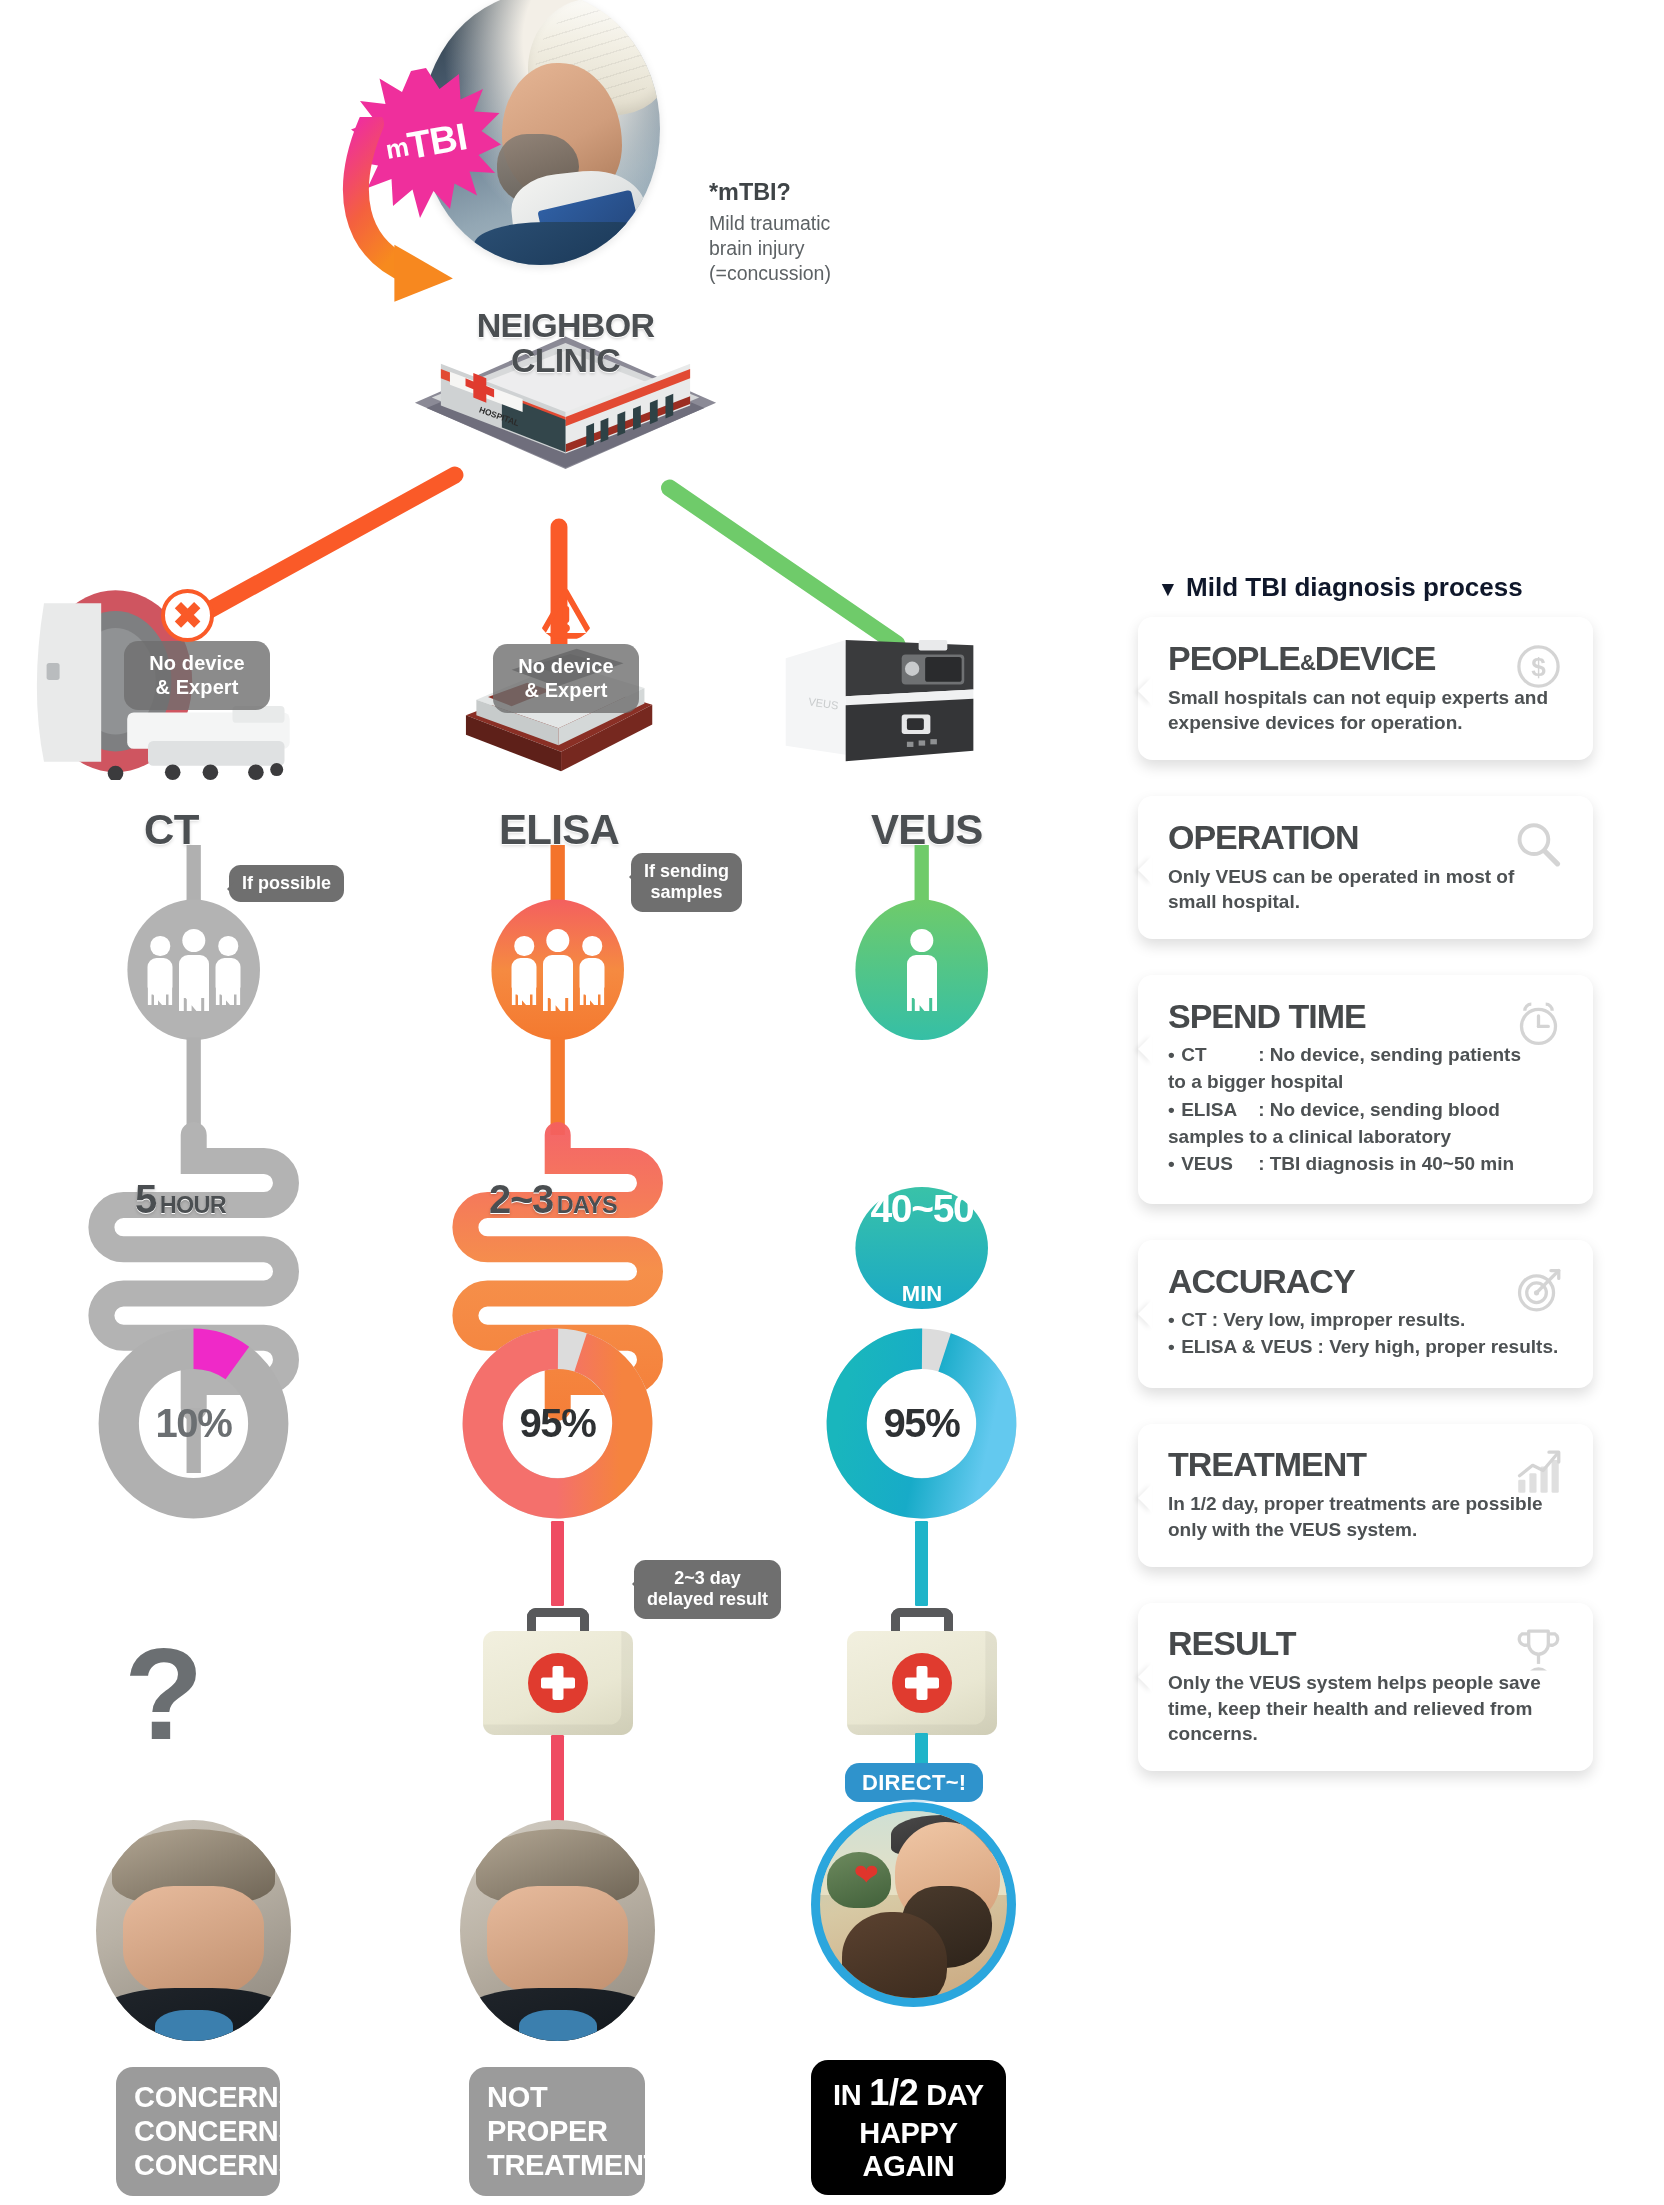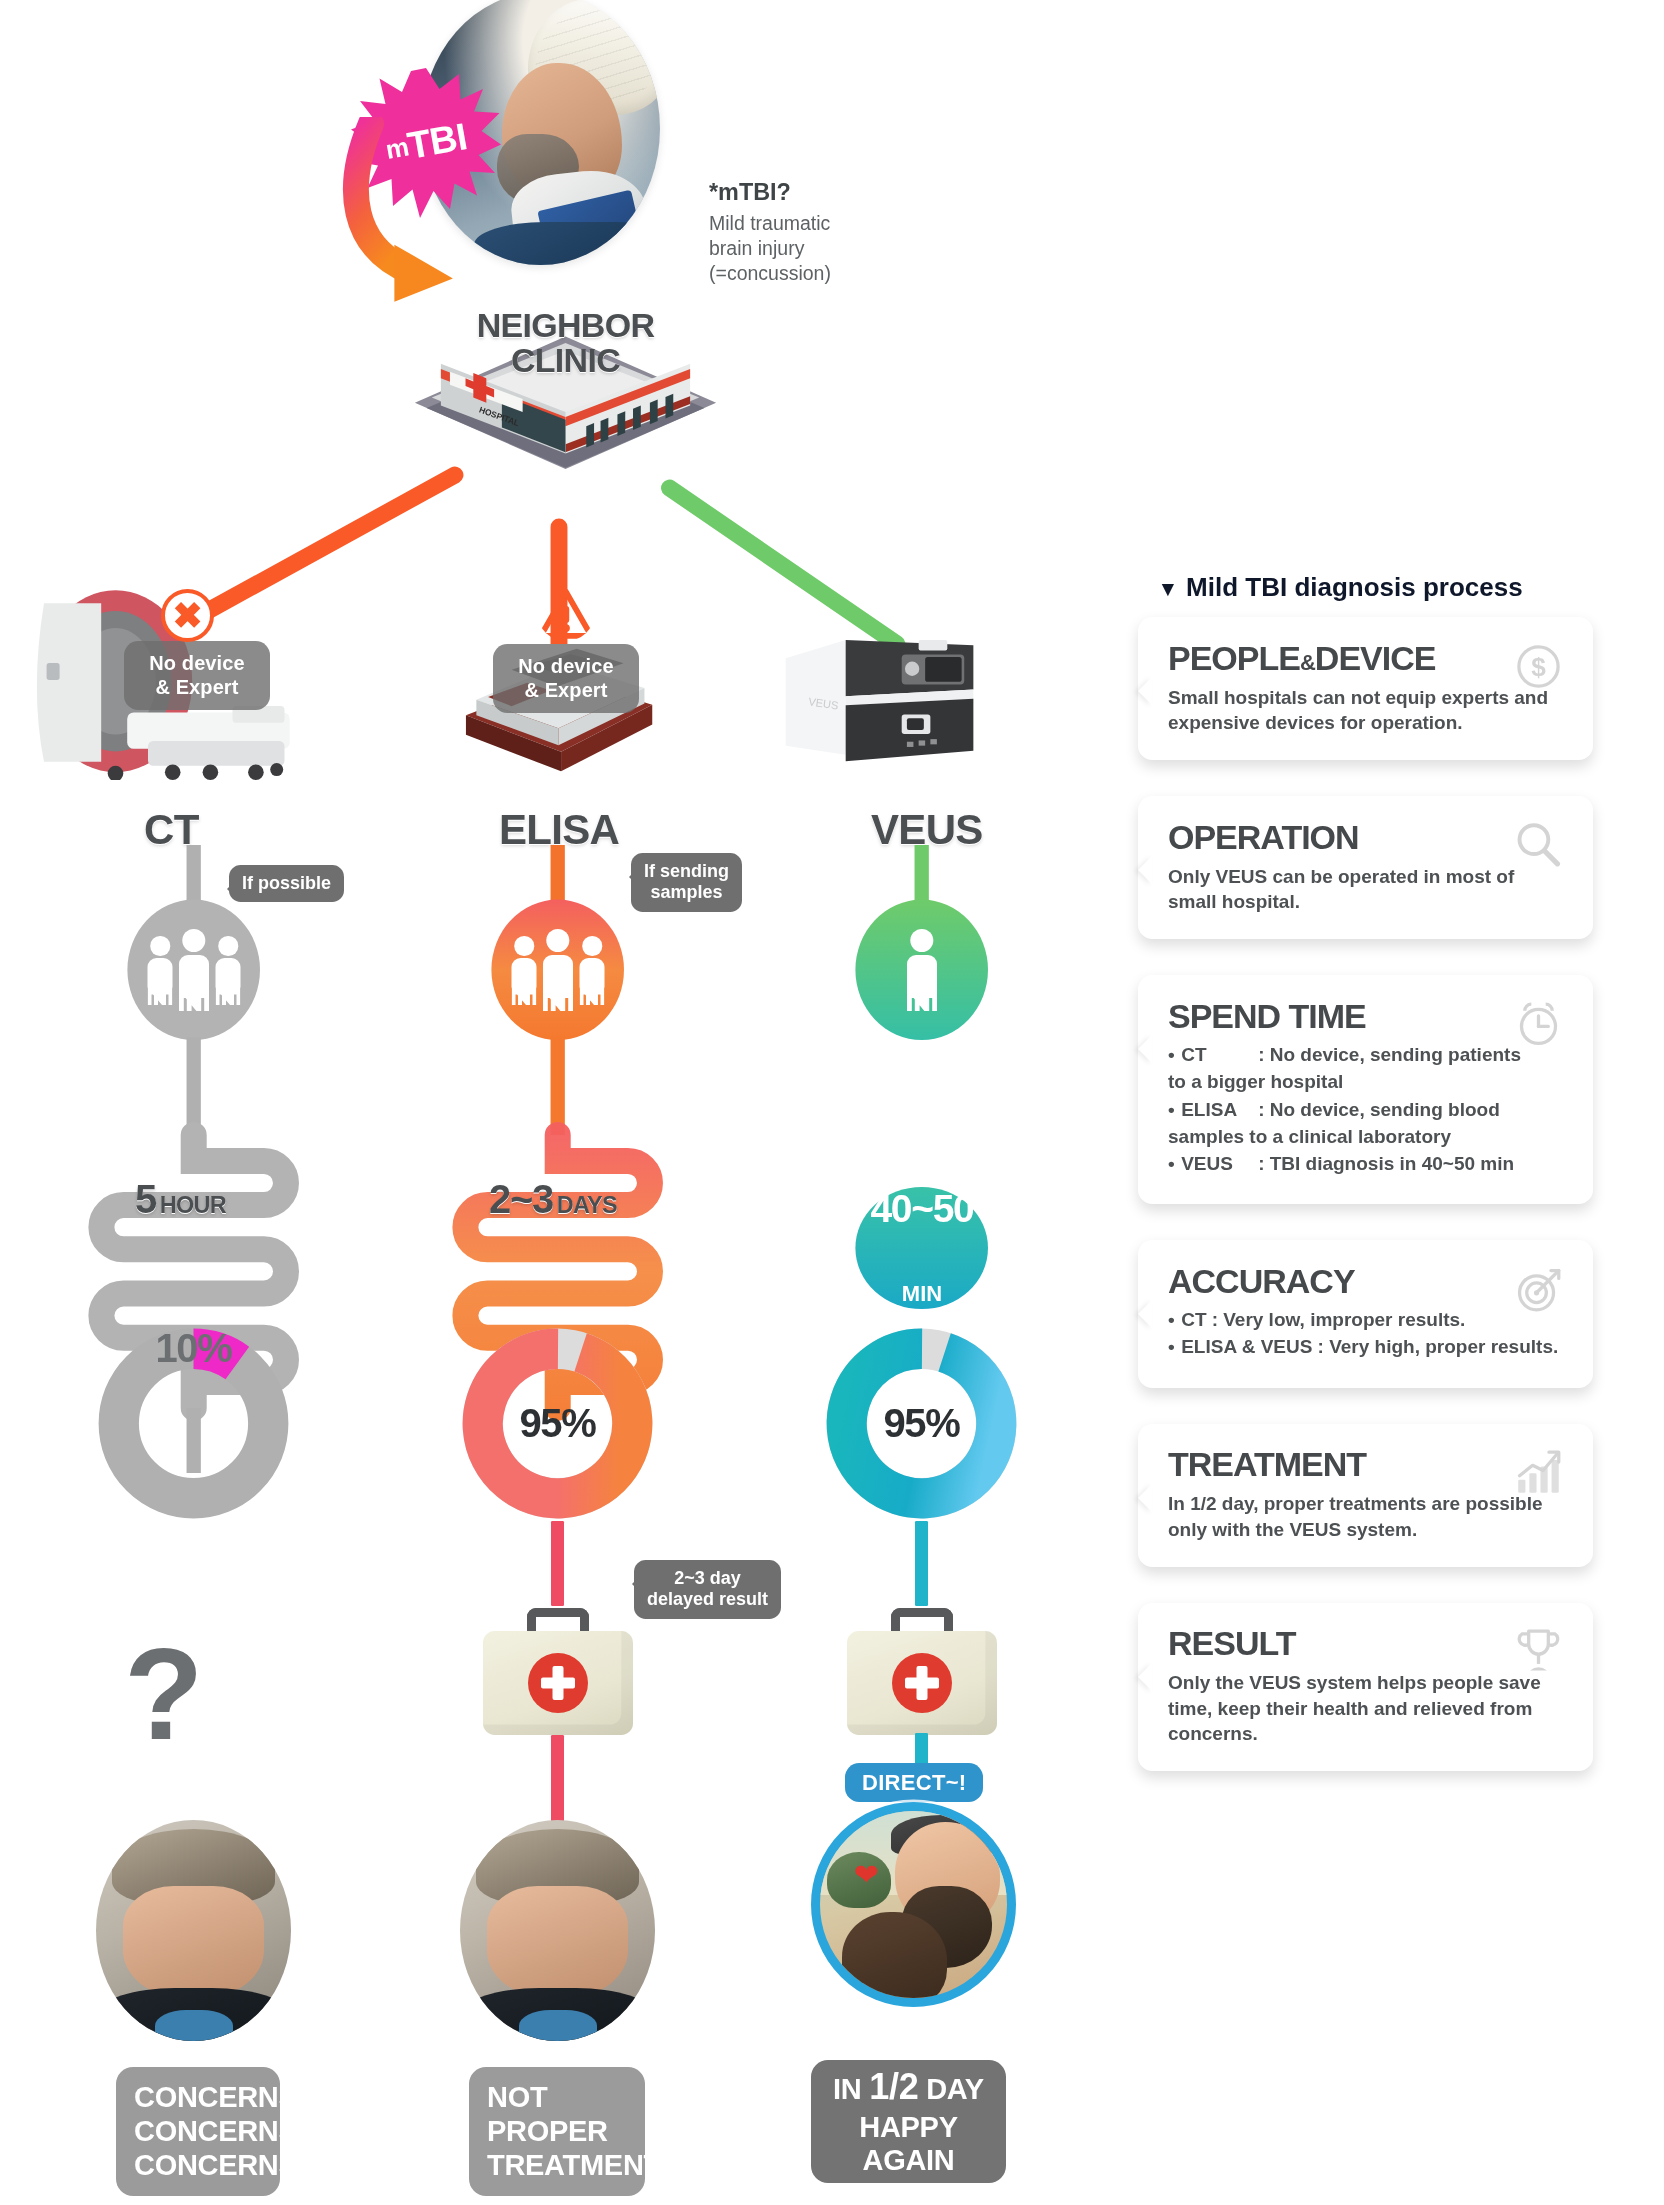--- a/index.html
+++ b/index.html
@@ -212,22 +212,22 @@
     background:linear-gradient(160deg,#5b4230,#3a2a1d); border-radius:46% 50% 40% 40%; }
   #veus-photo .heart { position:absolute; left:18%; top:26%; width:29px; height:26px; color:#e0352c; font-size:30px; line-height:1; }
 
   
   .bottom-label {
     position:absolute; background:#9b9b9b; color:#fff; border-radius:17px;
     padding:13px 18px; font-size:29px; font-weight:800; line-height:1.18; letter-spacing:-0.3px;
     text-align:left;
   }
   #veus-bottom-label {
-    position:absolute; background:#737373; color:#fff; border-radius:17px;
-    padding:6px 17px; text-align:center; width:195px;
+    position:absolute; background:#000000; color:#fff; border-radius:17px;
+    padding:12px 17px; text-align:center; width:195px;
   }
   #veus-bottom-label .l1 { font-size:29px; font-weight:800; letter-spacing:-0.3px; white-space:nowrap;}
   #veus-bottom-label .l1 .big { font-size:36px; }
   #veus-bottom-label .l2 { font-size:29px; font-weight:800; letter-spacing:-0.3px; margin-top:2.6px; }
 
   #direct-badge {
     position:absolute; left:845px; top:1763px; background:#2f93cc; color:#fff;
     border-radius:14.3px; padding:6.5px 17px; font-size:22px; font-weight:800; letter-spacing:0.3px;
   }
 
@@ -438,21 +438,21 @@
   </div>
   <div class="zig-label" style="left:135px; top:1177px;">
     <span class="big">5</span>
     <span class="small">HOUR</span>
   </div>
 
   <svg class="abs" style="left:96px; top:1326px; width:195px; height:195px;" viewBox="0 0 300 300">
     <circle cx="150" cy="150" r="115" fill="none" stroke="#b0b0b0" stroke-width="62"></circle>
     <circle cx="150" cy="150" r="115" fill="none" stroke="#ef29c8" stroke-width="62" stroke-dasharray="72 651" stroke-dashoffset="0" transform="rotate(-90 150 150)"></circle>
   </svg>
-  <div class="abs" style="left:96px; top:1326px; width:195px; height:195px; display:flex; align-items:flex-start; justify-content:center;">
+  <div class="abs" style="left:96px; top:1326px; width:195px; height:195px; display:flex; align-items:center; justify-content:center;">
     <span style="font-size:40px;font-weight:800;color:#6b6f72;letter-spacing:-1.3px;">10%</span>
   </div>
 
   <div id="qmark">?</div>
 
   <div class="photo-circle sad-a" style="left:96px; top:1820px;">
     <div class="hair"></div>
       <div class="hands"></div>
       <div class="shirt"></div>
       <div class="shirt2"></div>

